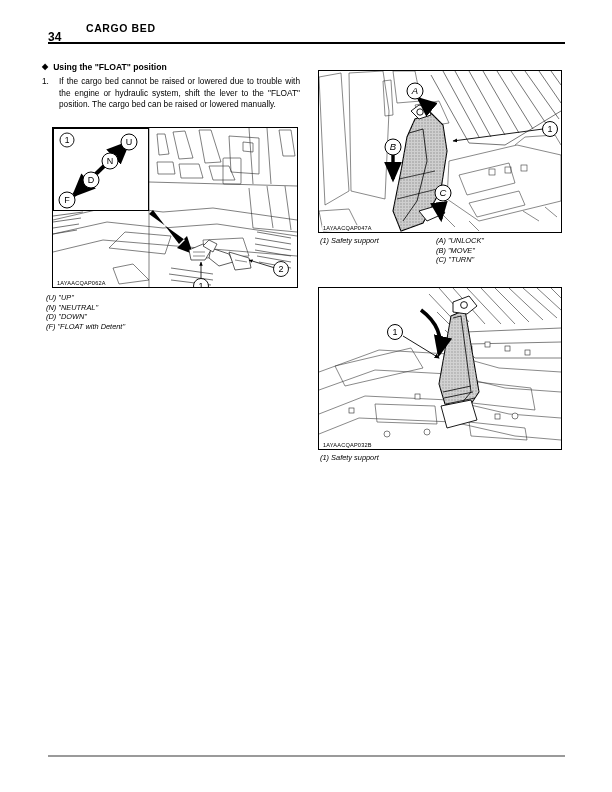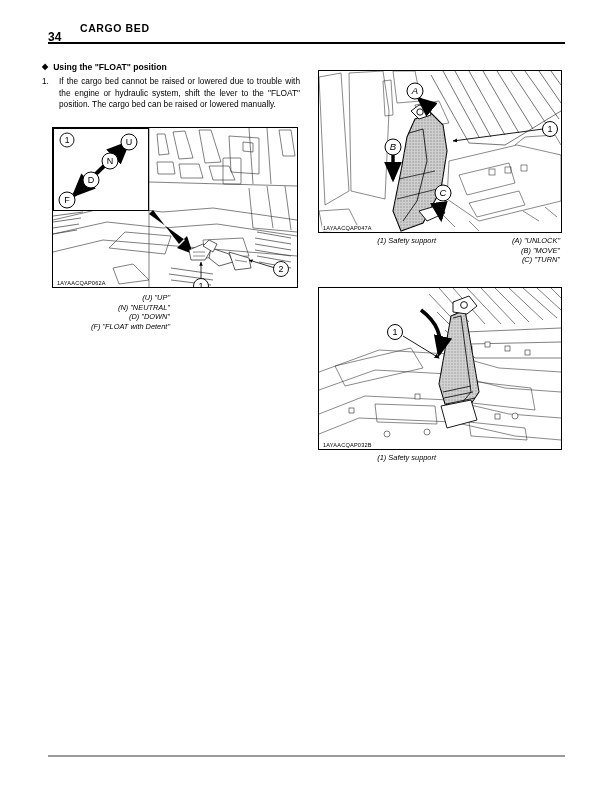--- a/index.html
+++ b/index.html
@@ -28,21 +28,21 @@
   .header-page-num {
     position: absolute;
     left: 0;
     top: 8px;
     font-size: 12px;
     font-weight: bold;
     letter-spacing: 0.2px;
   }
   .header-title {
     position: absolute;
-    left: 32px;
+    left: 38px;
     top: 0;
     font-size: 10.5px;
     font-weight: bold;
     letter-spacing: 0.6px;
   }
   .header-rule {
     position: absolute;
     left: 48px;
     top: 42px;
     width: 517px;
@@ -131,21 +131,20 @@
     font-size: 7.4px;
     line-height: 9.6px;
   }
   .legend-left  { left: 46px;  top: 293px; width: 252px; }
   .legend-rt    { left: 320px; top: 236px; width: 240px; }
   .legend-rb    { left: 320px; top: 453px; width: 240px; }
 
   .legend-cols {
     display: flex;
     flex-direction: row;
-    text-align: right;
   }
   .legend-col-a { width: 116px; }
   .legend-col-b { width: 124px; }
   .legend-line { white-space: nowrap; }
   .legend-sub { padding-left: 13px; }
 </style>
 </head>
 <body>
 
 <div class="page">

